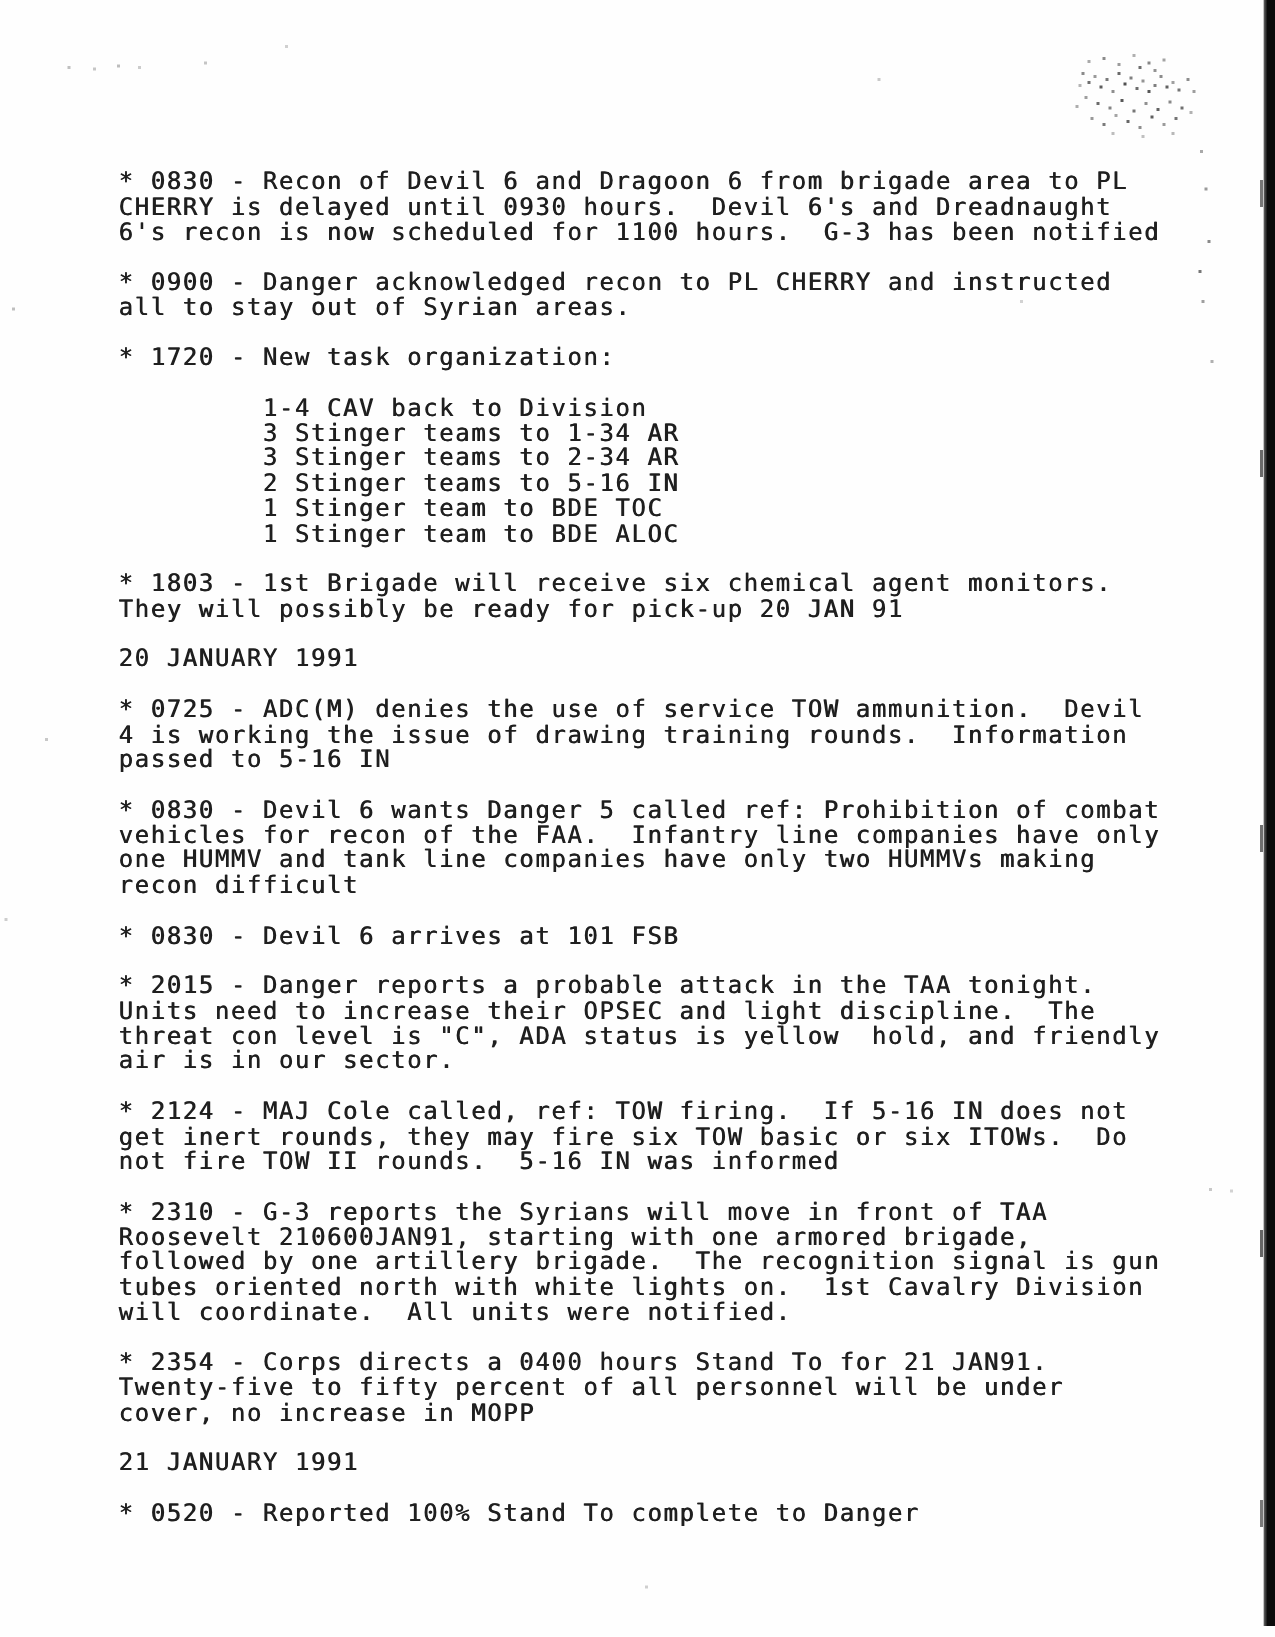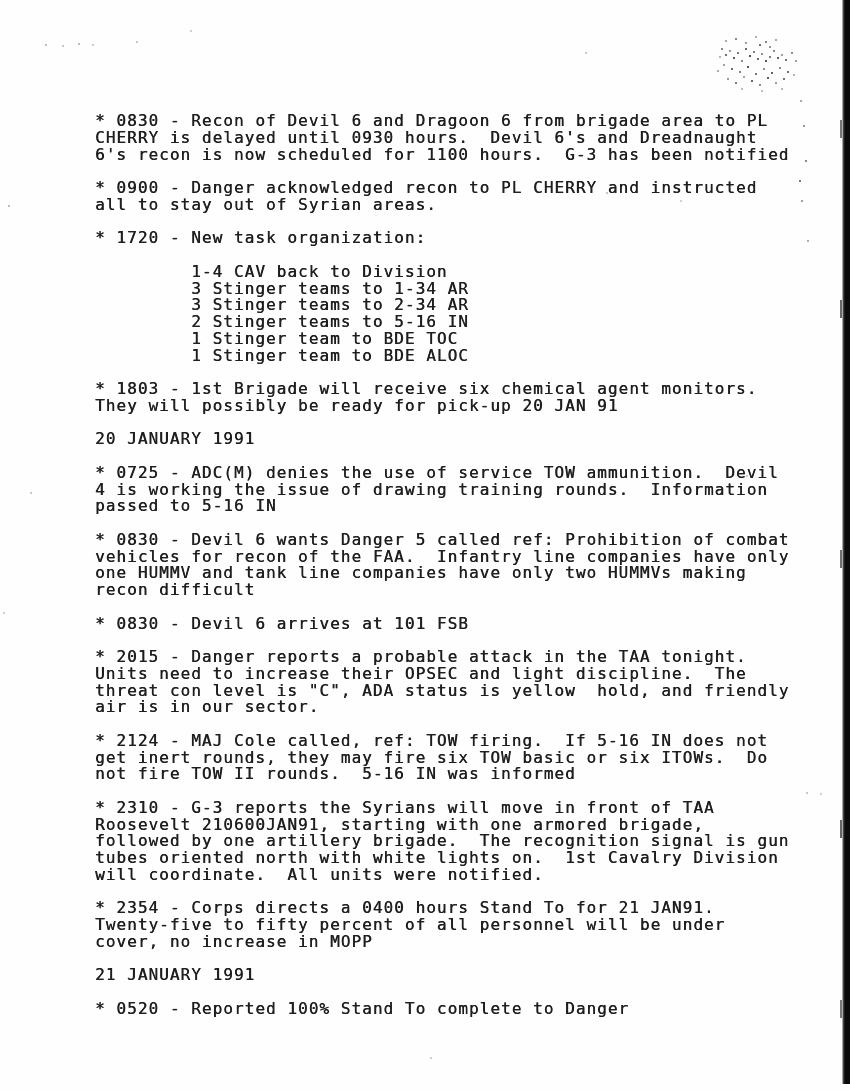--- a/index.html
+++ b/index.html
@@ -14,21 +14,21 @@
   }
   .page {
     position: relative;
     width: 850px;
     height: 1091px;
     background: var(--paper);
     overflow: hidden;
   }
   pre.doc-text {
     position: absolute;
-    left: 95px;
+    left: 79px;
     top: 113px;
     margin: 0;
     font-family: "DejaVu Sans Mono", "Liberation Mono", monospace;
     font-size: 16px;
     line-height: 16.75px;
     letter-spacing: 1.05px;
     color: var(--ink);
     text-shadow: 0.4px 0 0 var(--ink);
     white-space: pre;
   }

